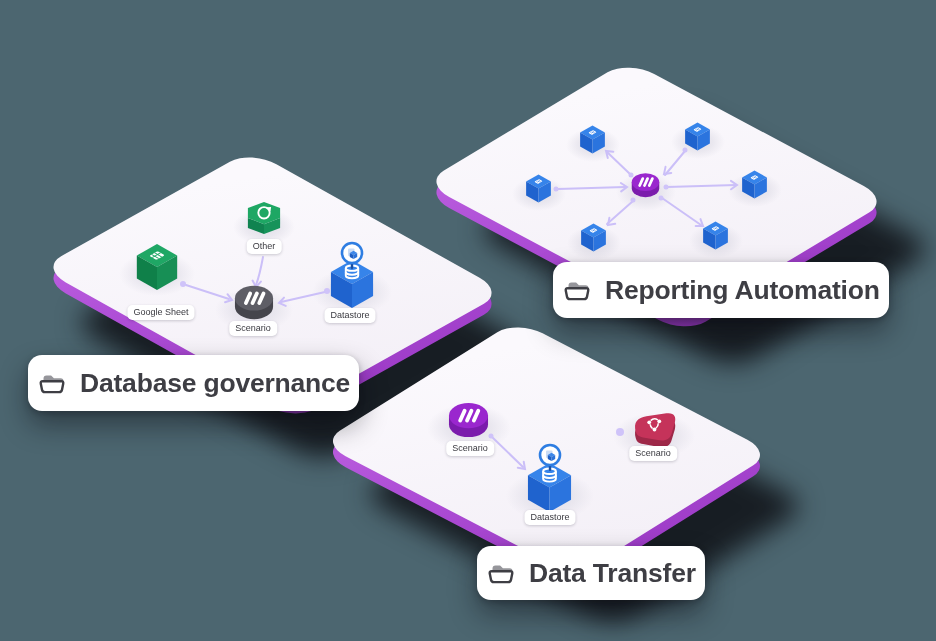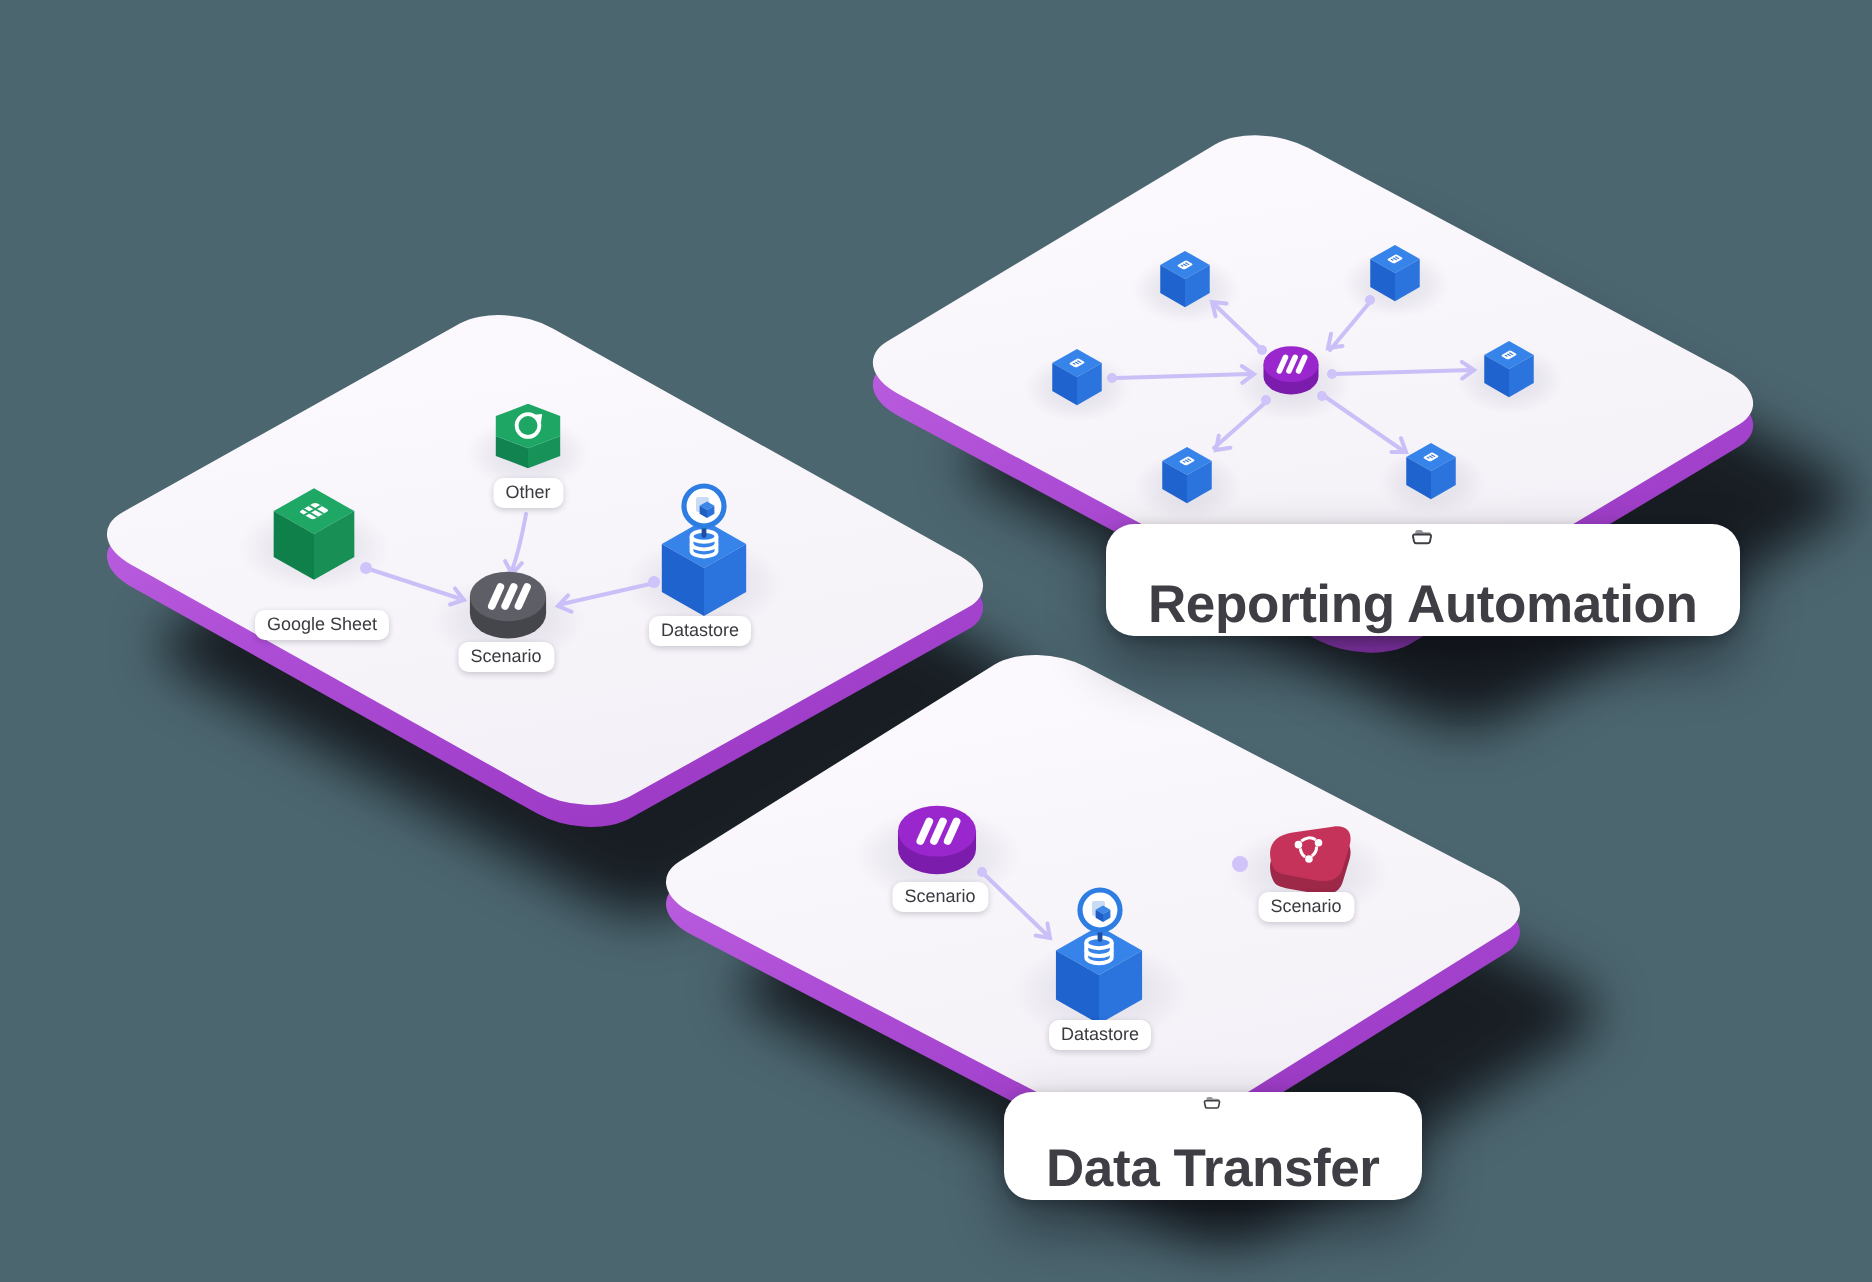--- a/index.html
+++ b/index.html
@@ -39,24 +39,24 @@
   .cyl-purple{--t:#9A27CE;--l:#7B1CAC;}
   .wh-red    {--t:#C5335A;--l:#9E2848;}
 
   
   .pill{position:absolute;transform:translate(-50%,0);background:#fff;border-radius:5px;
         padding:2px 6px;font-size:9px;line-height:11px;color:#3A3A40;white-space:nowrap;
         box-shadow:0 1px 3px rgba(20,20,40,.20);}
 
   
   .tag{position:absolute;display:flex;align-items:center;gap:13px;background:#fff;
-       border-radius:14px;padding:0 21px;height:56px;
-       box-shadow:0 14px 28px rgba(10,12,18,.45),0 2px 6px rgba(10,12,18,.25);flex-direction:column;}
+       border-radius:14px;padding:0 9px;height:56px;
+       box-shadow:0 14px 28px rgba(10,12,18,.45),0 2px 6px rgba(10,12,18,.25);}
   .tag span{font-size:26.5px;font-weight:700;letter-spacing:-.2px;color:#3E3E44;white-space:nowrap;}
-  .tag.small{height:54px;margin-left:25px;}
+  .tag.small{height:54px;}
 </style>
 </head>
 <body>
 
 <div class="stage">
 
   <svg width="0" height="0" style="position:absolute">
     <defs>
       <g id="faces">
         <polygon points="24,2 46,14.5 24,27 2,14.5" fill="var(--t)"></polygon>
@@ -281,20 +281,27 @@
     </svg>
 
   <div class="pill" style="left:264px;top:239px"><span>Other</span></div>
   <div class="pill" style="left:161px;top:305px"><span>Google Sheet</span></div>
   <div class="pill" style="left:253px;top:321px"><span>Scenario</span></div>
   <div class="pill" style="left:350px;top:308px"><span>Datastore</span></div>
   <div class="pill" style="left:470px;top:441px"><span>Scenario</span></div>
   <div class="pill" style="left:550px;top:510px"><span>Datastore</span></div>
   <div class="pill" style="left:653px;top:446px"><span>Scenario</span></div>
 
+  <div class="tag" style="left:28px;top:355px">
+    <svg width="30" height="30" viewBox="0 0 30 30">
+      <path d="M6.5,10.5 q0-3 3-3 h4.6 l2.8,2.8 h6.6 q3,0 3,3 v1 h-20z" fill="#96969B"></path>
+      <path d="M5.8,13.2 h18.4 q2.5,0 2,2.5 l-1.2,6 q-.5,2.4 -2.9,2.4 h-14.2 q-2.4,0 -2.9,-2.4 l-1.2,-6 q-.5,-2.5 2,-2.5z" fill="#FFFFFF" stroke="#3E3E44" stroke-width="2.4" stroke-linejoin="round"></path>
+    </svg>
+    <span>Database governance</span>
+  </div>
 
   <div class="tag" style="left:553px;top:262px">
     <svg width="30" height="30" viewBox="0 0 30 30">
       <path d="M6.5,10.5 q0-3 3-3 h4.6 l2.8,2.8 h6.6 q3,0 3,3 v1 h-20z" fill="#96969B"></path>
       <path d="M5.8,13.2 h18.4 q2.5,0 2,2.5 l-1.2,6 q-.5,2.4 -2.9,2.4 h-14.2 q-2.4,0 -2.9,-2.4 l-1.2,-6 q-.5,-2.5 2,-2.5z" fill="#FFFFFF" stroke="#3E3E44" stroke-width="2.4" stroke-linejoin="round"></path>
     </svg>
     <span>Reporting Automation</span>
   </div>
 
   <div class="tag small" style="left:477px;top:546px">

